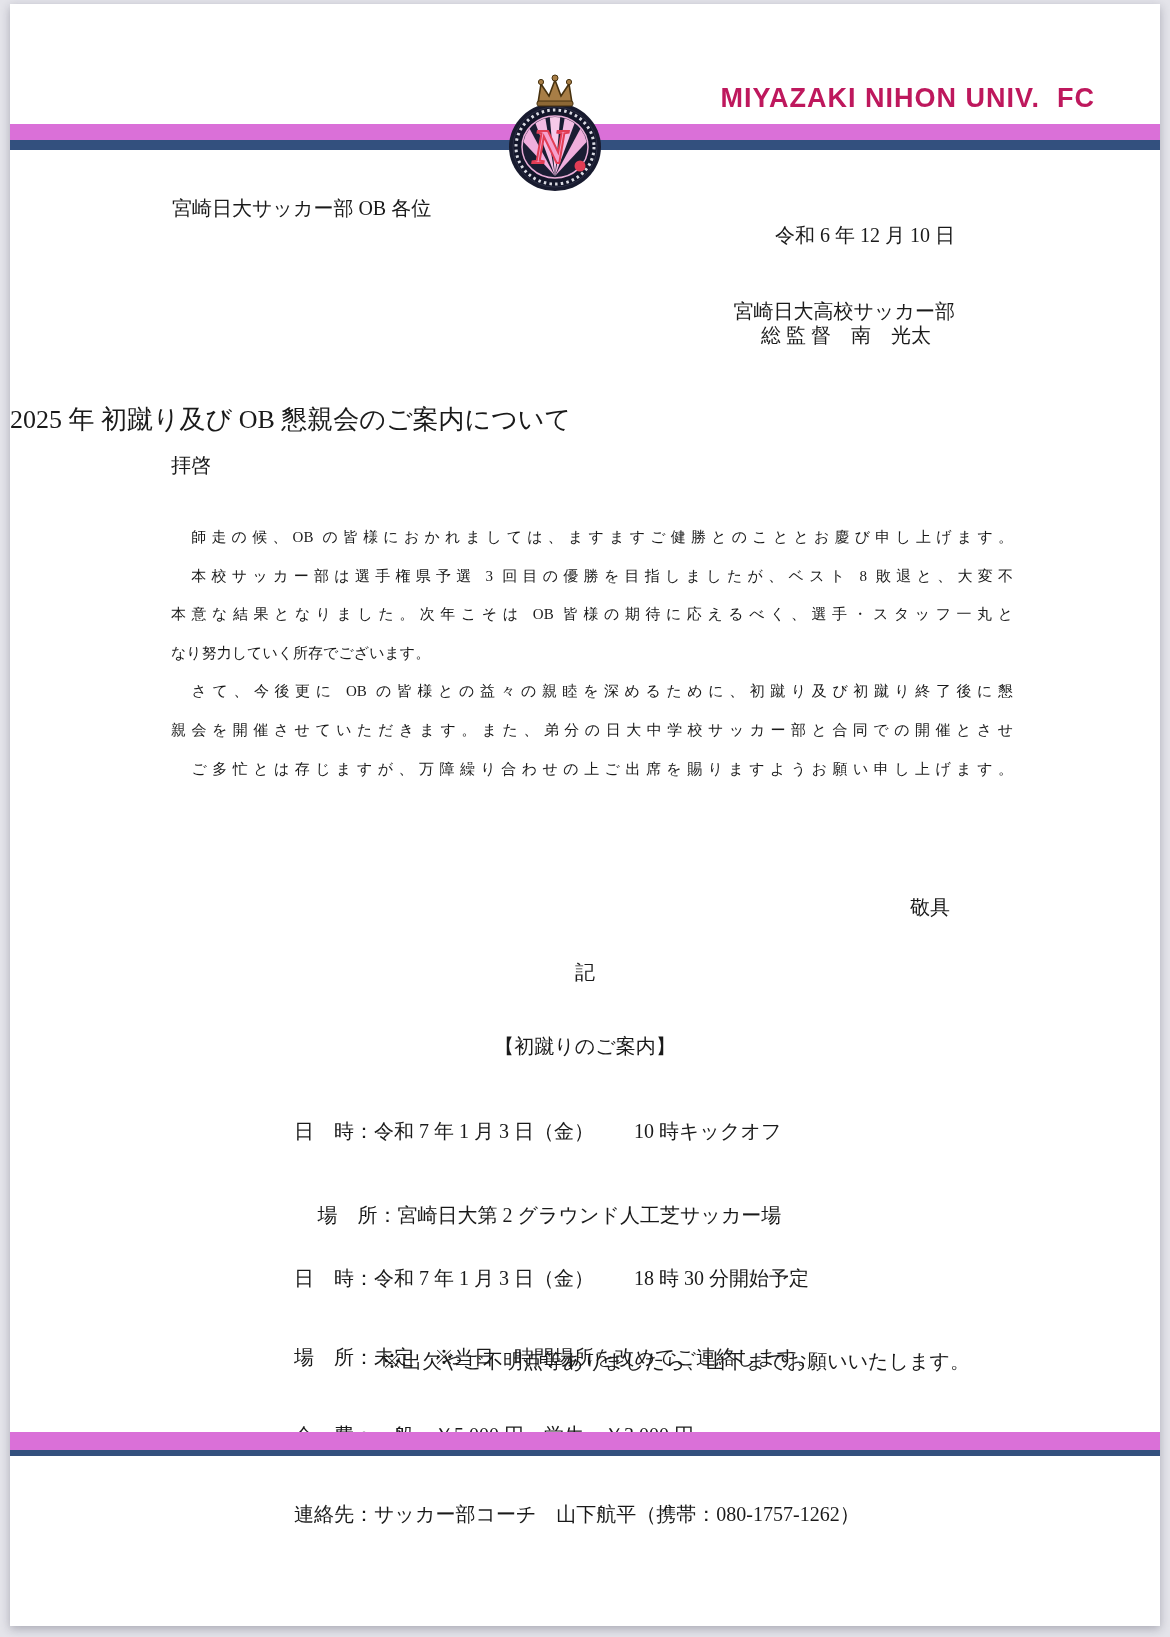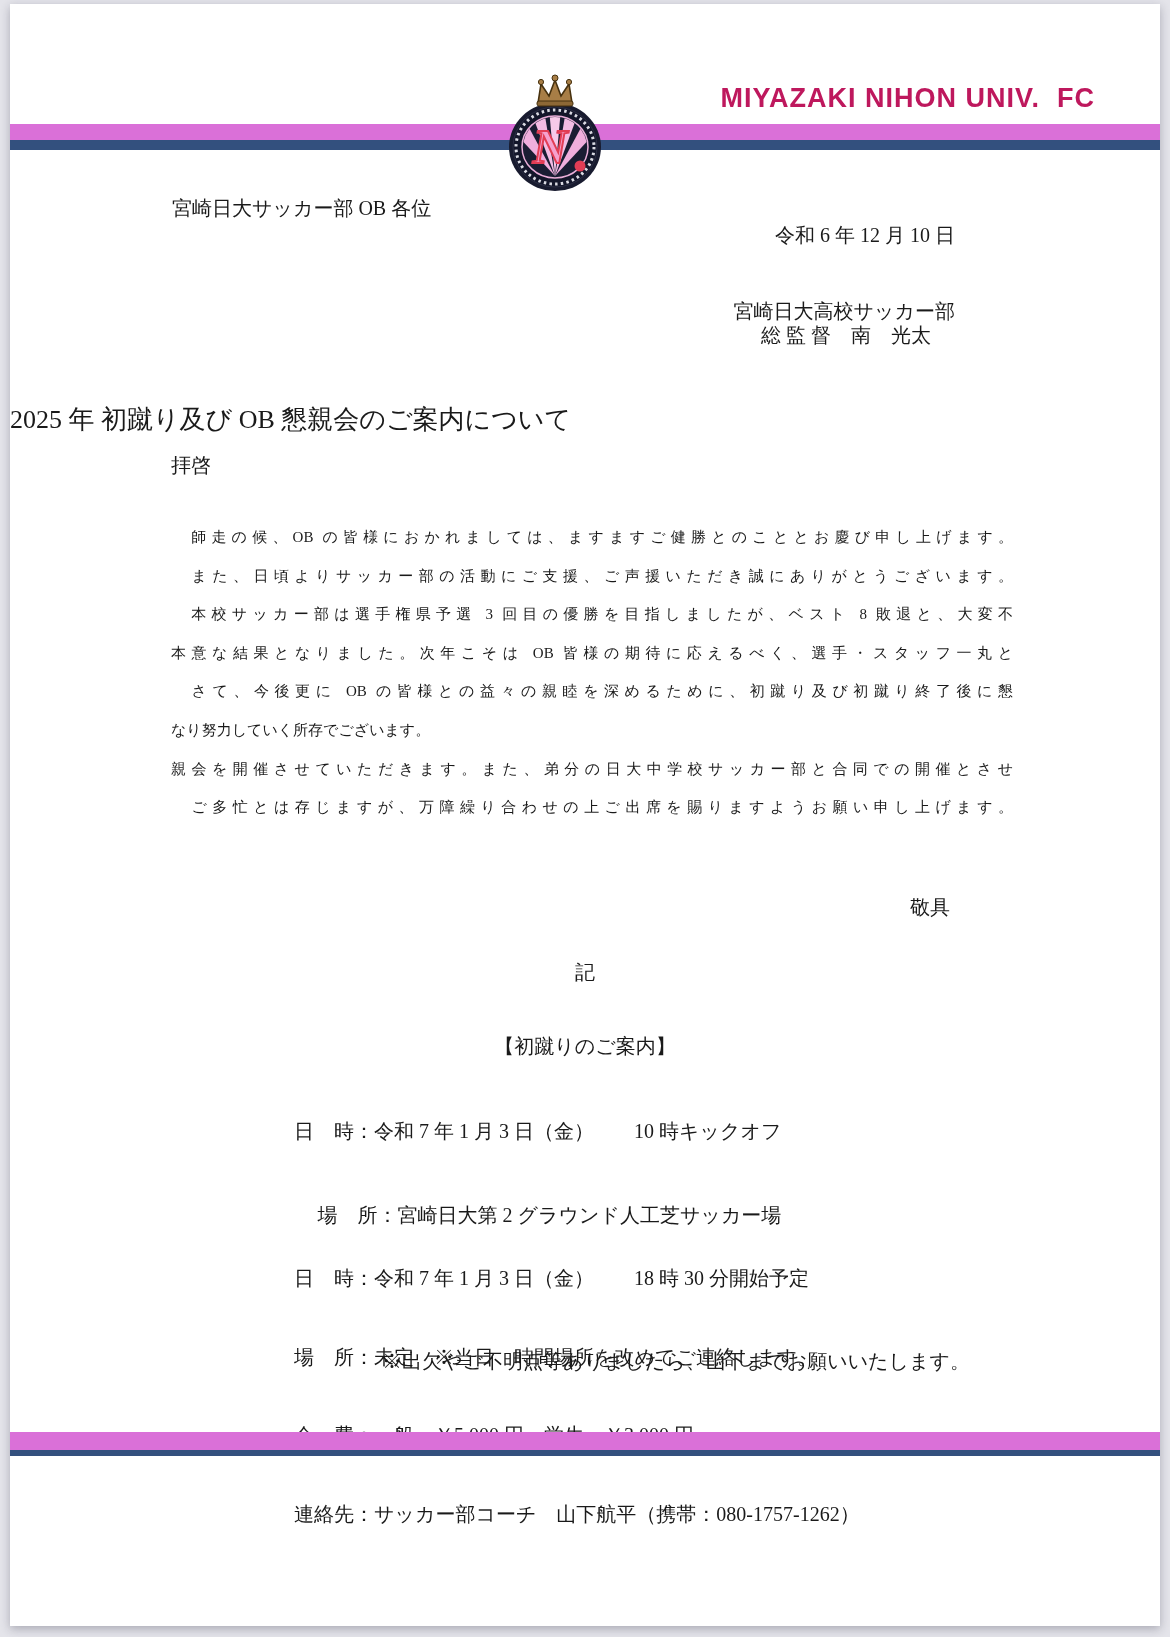--- a/index.html
+++ b/index.html
@@ -128,25 +128,24 @@
   <div class="txt date">令和 6 年 12 月 10 日</div>
   <div class="txt sender-org">宮崎日大高校サッカー部</div>
   <div class="txt sender-name">総 監 督　南　光太</div>
 
   <div class="title">2025 年 初蹴り及び OB 懇親会のご案内について</div>
 
   <div class="txt salutation">拝啓</div>
 
   <div class="body-block">
     <div class="line full">　師走の候、OB の皆様におかれましては、ますますご健勝とのこととお慶び申し上げます。</div>
-    <div class="line full">　また、日頃よりサッカー部の活動にご支援、ご声援いただき誠にありがとうございます。</div>
     <div class="line full">　本校サッカー部は選手権県予選 3 回目の優勝を目指しましたが、ベスト 8 敗退と、大変不</div>
     <div class="line full">本意な結果となりました。次年こそは OB 皆様の期待に応えるべく、選手・スタッフ一丸と</div>
+    <div class="line">なり努力していく所存でございます。</div>
     <div class="line full">　さて、今後更に OB の皆様との益々の親睦を深めるために、初蹴り及び初蹴り終了後に懇</div>
-    <div class="line">なり努力していく所存でございます。</div>
     <div class="line full">親会を開催させていただきます。また、弟分の日大中学校サッカー部と合同での開催とさせ</div>
     <div class="line full">　ご多忙とは存じますが、万障繰り合わせの上ご出席を賜りますようお願い申し上げます。</div>
   </div>
 
   <div class="txt closing">敬具</div>
 
   <div class="center-line record">記</div>
 
   <div class="center-line sec1-head">【初蹴りのご案内】</div>
   <div class="sec-items sec1-items">

